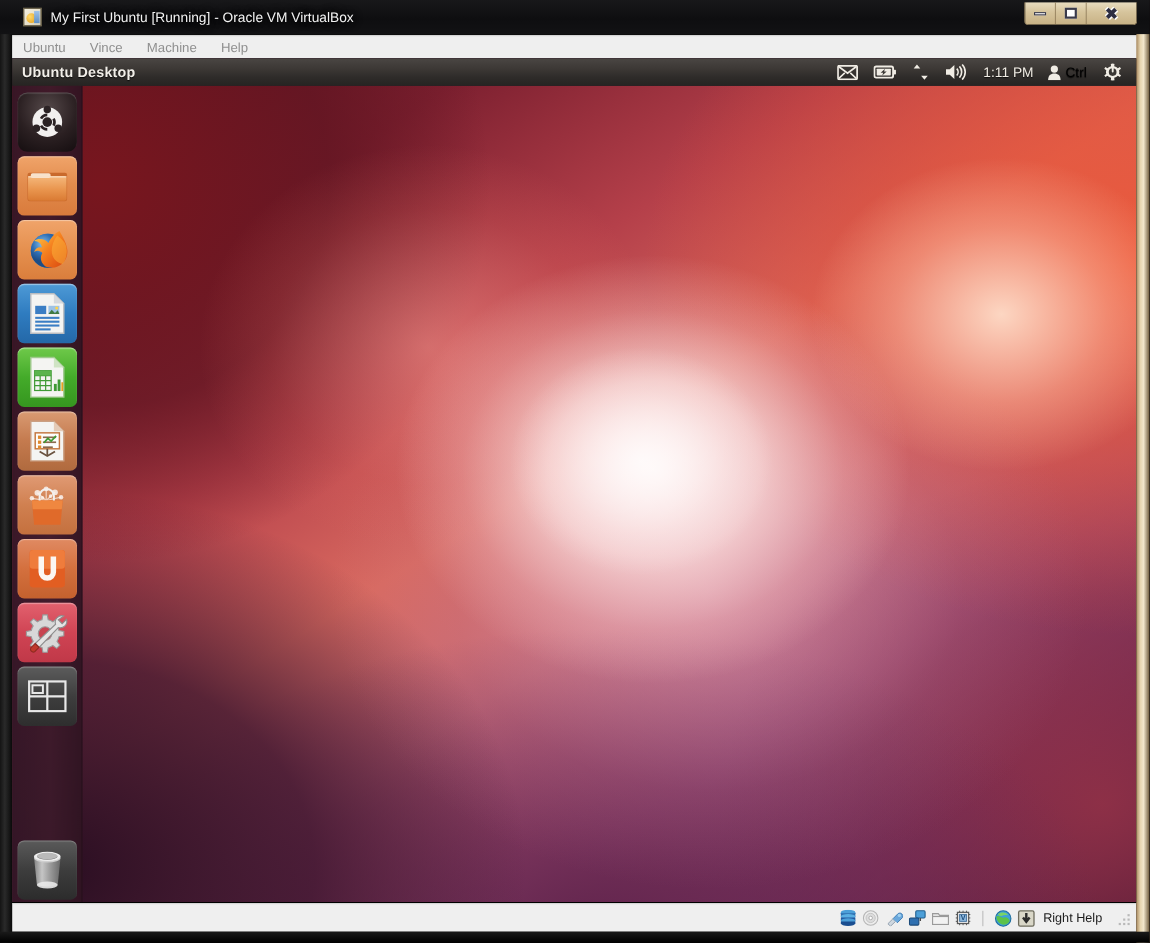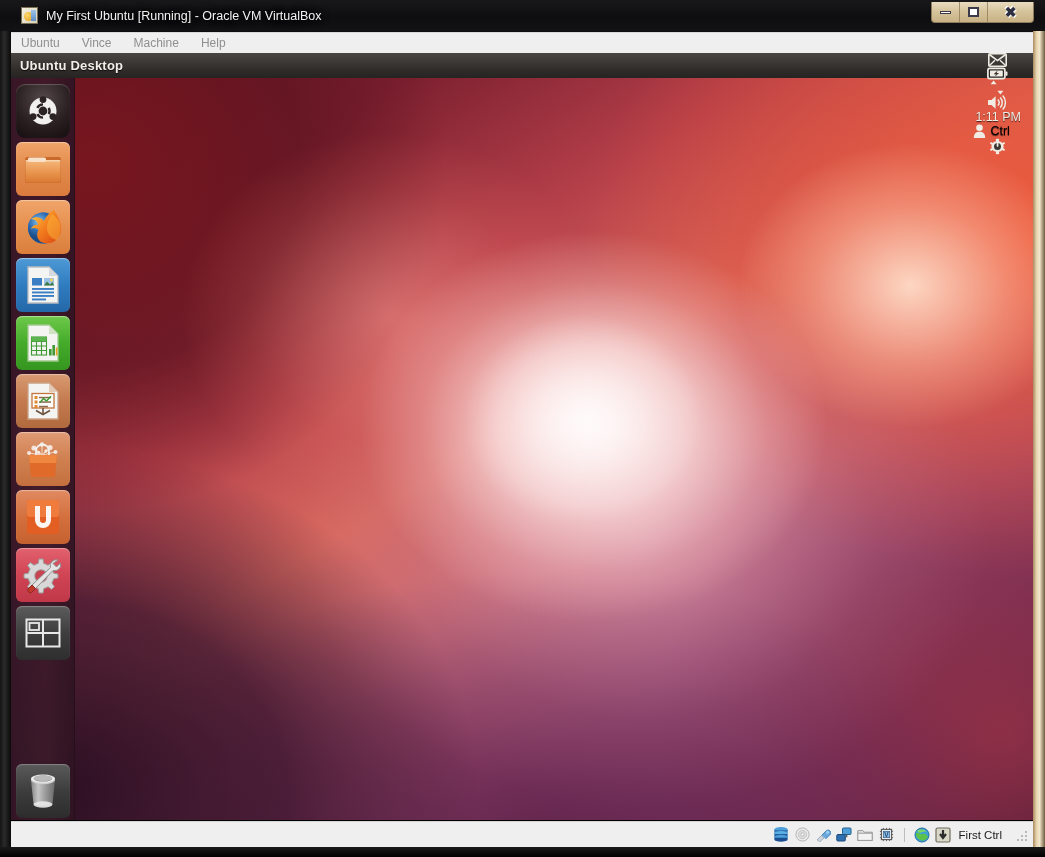--- a/index.html
+++ b/index.html
@@ -104,21 +104,21 @@
     z-index: 30;
   }
   #panel-title {
     margin-left: 9px;
     color: #f2efe9; font-size: 13px; font-weight: bold;
     text-shadow: 0 1px 1px rgba(0,0,0,0.8);
     letter-spacing: 0.2px;
   }
   #panel-indicators {
     margin-left: auto; display: flex; 
-    height: 100%; padding-right: 6px; flex-direction: column;
+    height: 100%; padding-right: 6px;
   }
   .ind {
     display: flex; align-items: center; justify-content: center;
     height: 100%; padding: 0 7px;
     color: #f0ece4;
   }
   .ind svg { display: block; }
   #ind-time { font-size: 12.5px; padding: 0 6px 0 8px;
               text-shadow: 0 1px 1px rgba(0,0,0,0.7); }
   #ind-user { font-size: 12.5px; padding: 0 6px 0 4px;
@@ -608,21 +608,21 @@
         </svg>
       </div>
 
       <div class="sicon">
         <svg width="16" height="16" viewBox="0 0 16 16">
           <rect x="1" y="1" width="14" height="14" rx="1.5" fill="#d9d7c8" stroke="#6f6d5e" stroke-width="1.2"></rect>
           <path d="M8 3 L8 9.2 M5 7 L8 11 L11 7" fill="none" stroke="#2c2c2c" stroke-width="2.2"></path>
         </svg>
       </div>
 
-      <div id="hostkey-label">First Ctrl</div>
+      <div id="hostkey-label">Right Help</div>
 
       <div id="resize-grip">
         <i style="right:0;bottom:0"></i>
           <i style="right:4px;bottom:0"></i>
           <i style="right:8px;bottom:0"></i>
         <i style="right:0;bottom:4px"></i>
           <i style="right:4px;bottom:4px"></i>
         <i style="right:0;bottom:8px"></i>
       </div>
     </div>

